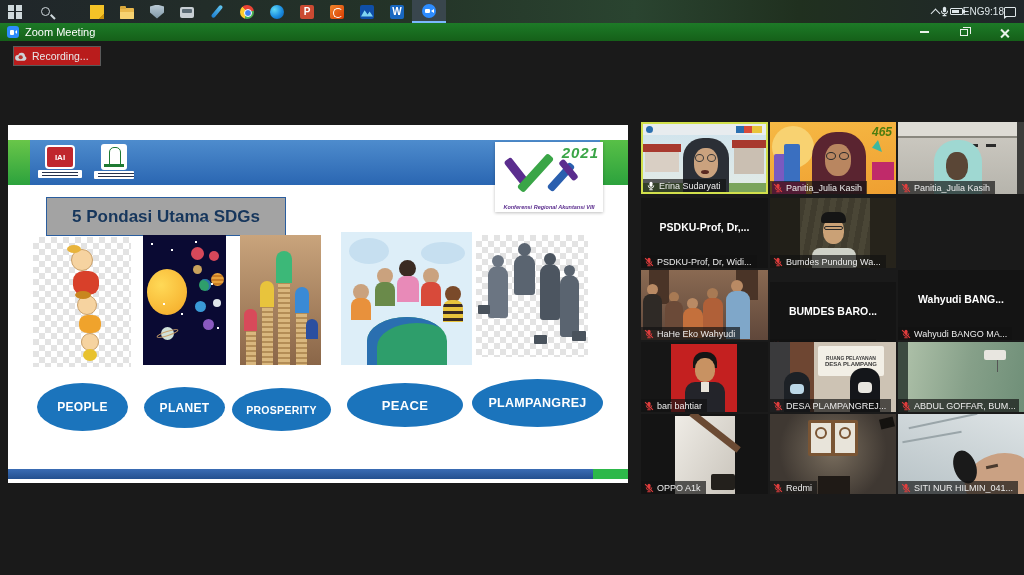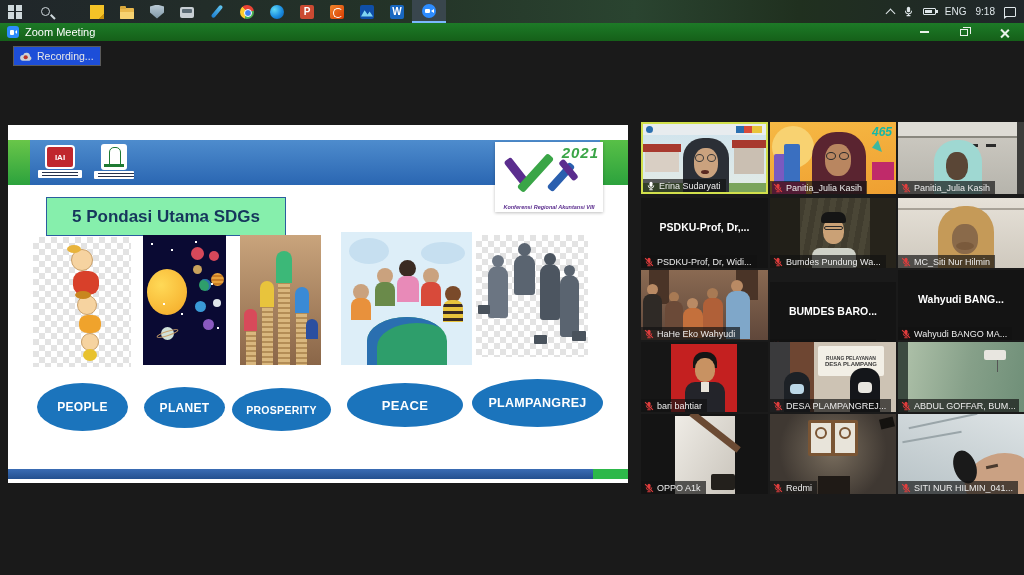--- a/index.html
+++ b/index.html
@@ -33,21 +33,21 @@
   .tk-office .g{background:linear-gradient(135deg,#f1862c,#d83b01);border-radius:2px;}
   .tk-office .g:after{content:'';position:absolute;left:3px;top:3px;width:8px;height:8px;border:1.6px solid #fff;border-right-color:transparent;border-radius:50%;}
   .tk-photos .g{background:#0f4fa8;border-radius:2px;}
   .tk-photos .g:after{content:'';position:absolute;left:1px;bottom:2px;width:12px;height:7px;background:#7fd4f2;clip-path:polygon(0 100%,30% 10%,55% 70%,72% 30%,100% 100%);}
   .tk-word .g{background:#1867c0;border-radius:2px;}
   .letter{position:absolute;inset:0;display:flex;align-items:center;justify-content:center;color:#fff;font-size:10px;font-weight:bold;}
   .tk-zoom{background:#39464d;border-bottom:2px solid #7ab8ff;width:34px;}
   .tk-zoom .g{border-radius:50%;background:#2d8cff;}
   .tk-zoom .g:after{content:'';position:absolute;left:3px;top:5px;width:5px;height:4px;background:#fff;border-radius:1px;}
   .tk-zoom .g:before{content:'';position:absolute;left:8.5px;top:5px;border-top:2px solid transparent;border-bottom:2px solid transparent;border-right:3px solid #fff;}
-  #tray{position:absolute;right:8px;top:0;height:23px;display:flex;align-items:center;gap:9px;color:#dfe7ea;font-size:10px;}
+  #tray{position:absolute;right:8px;top:0;height:23px;display:flex;align-items:center;color:#dfe7ea;font-size:10px;}
   .tr-chev{width:7px;height:7px;border-left:1.6px solid #dfe7ea;border-top:1.6px solid #dfe7ea;transform:rotate(45deg);margin-top:3px;}
   .tr-batt{width:13px;height:7px;border:1px solid #dfe7ea;border-radius:1px;position:relative;}
   .tr-batt:after{content:'';position:absolute;right:-3px;top:1px;width:2px;height:3px;background:#dfe7ea;}
   .tr-batt i{position:absolute;left:1px;top:1px;bottom:1px;width:7px;background:#dfe7ea;}
   .tr-note{width:12px;height:10px;border:1.3px solid #dfe7ea;border-radius:1px;position:relative;}
   .tr-note:after{content:'';position:absolute;left:-1px;bottom:-3px;border-top:3px solid #dfe7ea;border-right:4px solid transparent;}
 
   
   #titlebar{left:0;top:23px;width:1024px;height:18px;background:linear-gradient(180deg,#1d7a27,#156019);
     display:flex;align-items:center;color:#fff;font-size:11px;}
@@ -57,43 +57,43 @@
   #wctrl{position:absolute;right:0;top:23px;height:18px;display:flex;}
   .wbtn{width:40px;height:18px;display:flex;align-items:center;justify-content:center;position:relative;}
   .wb-min i{width:9px;height:1.5px;background:#eaf2ea;}
   .wb-rest i{width:8px;height:7px;border:1.2px solid #eaf2ea;position:relative;}
   .wb-rest i:after{content:'';position:absolute;left:1.5px;top:-3px;width:7px;height:6px;border:1.2px solid #eaf2ea;border-left:none;border-bottom:none;}
   .wb-close i{position:relative;width:9px;height:9px;}
   .wb-close i:before,.wb-close i:after{content:'';position:absolute;left:4px;top:0;width:1.5px;height:11px;background:#eaf2ea;}
   .wb-close i:before{transform:rotate(45deg);}  .wb-close i:after{transform:rotate(-45deg);}
 
   
-  #recpill{left:13px;top:46px;width:88px;height:20px;background:#1d4ed8;border:1px solid #5a5a5a;
-    display:flex;align-items:center;gap:5px;padding-left:5px;color:#e8e8e8;font-size:10.5px;}
+  #recpill{left:13px;top:46px;width:88px;height:20px;background:#b91c1c;border:1px solid #5a5a5a;
+    display:flex;align-items:center;gap:5px;color:#e8e8e8;font-size:10.5px;}
 
   
   #slide{left:8px;top:125px;width:620px;height:358px;background:#fff;}
   #band{position:absolute;left:0;top:15px;width:620px;height:45px;
     background:linear-gradient(180deg,#4e8ccd,#2a66b2);}
   #band-green-l{position:absolute;left:0;top:15px;width:22px;height:45px;background:linear-gradient(180deg,#69c649,#2ca23d);}
   #band-green-r{position:absolute;left:592px;top:15px;width:28px;height:45px;background:linear-gradient(180deg,#58c047,#2ca23d);}
   .bandlogo{position:absolute;display:flex;flex-direction:column;align-items:center;gap:1px;}
   #iai-em{width:30px;height:24px;background:#c0272d;border:2px solid #fff;border-radius:4px;
     color:#fff;font-size:8px;font-weight:bold;display:flex;align-items:center;justify-content:center;}
   .caption-strip{width:44px;height:8px;background:#fff;border-radius:1px;
     background-image:linear-gradient(#26324c 1px,transparent 1px),linear-gradient(#26324c 1px,transparent 1px);
     background-size:36px 3px;background-position:4px 2px,4px 5px;background-repeat:no-repeat;}
   #campus-em{width:26px;height:26px;background:#fff;border-radius:3px;position:relative;}
   #campus-em:after{content:'';position:absolute;left:8px;top:3px;width:10px;height:16px;border:1.6px solid #1f7a33;border-radius:5px 5px 0 0;}
   #campus-em:before{content:'';position:absolute;left:3px;bottom:3px;width:20px;height:3px;background:#1f7a33;}
   #kra{position:absolute;left:487px;top:17px;width:108px;height:70px;background:#fff;box-shadow:0 1px 3px rgba(0,0,0,.25);}
   #kra-year{position:absolute;right:4px;top:2px;color:#3aa547;font-weight:bold;font-style:italic;font-size:15px;letter-spacing:1px;}
   .kra-stroke{position:absolute;border-radius:3px;}
   #kra-cap{position:absolute;left:0;right:0;bottom:2px;text-align:center;color:#5b2d8e;font-weight:bold;font-style:italic;font-size:5.5px;white-space:nowrap;}
-  #slidetitle{position:absolute;left:38px;top:72px;width:240px;height:39px;background:#86efac;border:1px solid #2a5d9e;
+  #slidetitle{position:absolute;left:38px;top:72px;width:240px;height:39px;background:#a3a3a3;border:1px solid #2a5d9e;
     display:flex;align-items:center;justify-content:center;color:#16365c;font-weight:bold;font-size:17px;}
   .checker{background-color:#fff;background-image:linear-gradient(45deg,#e3e3e3 25%,transparent 25%,transparent 75%,#e3e3e3 75%),linear-gradient(45deg,#e3e3e3 25%,transparent 25%,transparent 75%,#e3e3e3 75%);background-size:12px 12px;background-position:0 0,6px 6px;}
   .simg{position:absolute;overflow:hidden;}
   .oval{position:absolute;background:#1b74bc;border-radius:50%;display:flex;align-items:center;justify-content:center;
     color:#fff;font-weight:bold;letter-spacing:.3px;}
   #slidebar{position:absolute;left:0;top:344px;width:620px;height:10px;background:linear-gradient(180deg,#3a6cb4,#24508f);}
   #slidebar-green{position:absolute;left:585px;top:344px;width:35px;height:10px;background:#2db84a;}
 
   
   .tile{position:absolute;background:#0e0e0e;overflow:hidden;}
@@ -339,21 +339,21 @@
       <span class="sh" style="inset:0;background:linear-gradient(170deg,#f6b944,#ef9f31);"></span>
       <span class="sh" style="left:2px;top:4px;width:42px;height:42px;border-radius:50%;background:#f8d271;"></span>
       <span class="sh" style="left:4px;bottom:10px;width:26px;height:30px;background:#7a5ac0;border-radius:2px 2px 0 0;"></span>
       <span class="sh" style="left:14px;bottom:10px;width:16px;height:40px;background:#3a6fc0;border-radius:2px 2px 0 0;"></span>
       <span class="sh" style="left:2px;bottom:0;width:34px;height:12px;background:#d6317e;"></span>
       <span class="sh" style="right:2px;bottom:14px;width:22px;height:18px;background:#c02a6a;"></span>
       <span class="sh" style="left:42px;top:10px;width:54px;height:62px;border-radius:24px 24px 0 0;background:#5a2430;"></span>
       <span class="sh" style="left:55px;top:22px;width:26px;height:32px;border-radius:45%;background:#b98660;"></span>
       <span class="sh" style="left:56px;top:30px;width:10px;height:8px;border-radius:50%;border:1.5px solid #2a2a2a;"></span>
       <span class="sh" style="left:69px;top:30px;width:10px;height:8px;border-radius:50%;border:1.5px solid #2a2a2a;"></span>
-      <span class="sh" style="right:4px;top:3px;color:#14b8a6;font-weight:bold;font-size:12px;font-style:italic;">465</span>
+      <span class="sh" style="right:4px;top:3px;color:#4d7c0f;font-weight:bold;font-size:12px;font-style:italic;">465</span>
       <span class="sh" style="right:14px;top:18px;width:10px;height:12px;background:#3cb8a0;clip-path:polygon(60% 0,100% 100%,0 65%);"></span>
     </div>
     <div class="nameplate">
       <svg class="mic m" viewBox="0 0 12 12">
           <use href="#micg"></use>
           <path d="M1.3 1.3L10.7 10.7" stroke="currentColor" stroke-width="1.3"></path>
         </svg>
       <span>Panitia_Julia Kasih</span>
     </div>
   </div>
@@ -402,36 +402,20 @@
     </div>
     <div class="nameplate">
       <svg class="mic m" viewBox="0 0 12 12">
           <use href="#micg"></use>
           <path d="M1.3 1.3L10.7 10.7" stroke="currentColor" stroke-width="1.3"></path>
         </svg>
       <span>Bumdes Pundung Wa...</span>
     </div>
   </div>
 
-  <div class="tile" style="left:898px;top:198px;width:126px;height:70px;">
-    <div class="scene">
-      <span class="sh" style="inset:0;background:linear-gradient(180deg,#e6e1d8,#cfc9be);"></span>
-      <span class="sh" style="left:0;top:10px;right:0;height:2px;background:#a8a298;"></span>
-      <span class="sh" style="left:40px;top:8px;width:56px;height:62px;border-radius:26px 26px 0 0;background:#c59a58;"></span>
-      <span class="sh" style="left:54px;top:26px;width:26px;height:30px;border-radius:45%;background:#8a6a4a;"></span>
-      <span class="sh" style="left:58px;top:44px;width:18px;height:8px;border-radius:50%;background:#7a5a3c;"></span>
-    </div>
-    <div class="nameplate">
-      <svg class="mic m" viewBox="0 0 12 12">
-          <use href="#micg"></use>
-          <path d="M1.3 1.3L10.7 10.7" stroke="currentColor" stroke-width="1.3"></path>
-        </svg>
-      <span>MC_Siti Nur Hilmin</span>
-    </div>
-  </div>
 
   <div class="tile" style="left:641px;top:270px;width:127px;height:70px;">
     <div class="scene">
       <span class="sh" style="inset:0;background:linear-gradient(180deg,#8a6a52,#5f473a);"></span>
       <span class="sh" style="left:8px;top:0;width:20px;height:34px;background:#4a3427;"></span>
       <span class="sh" style="right:10px;top:0;width:22px;height:30px;background:#4a3427;"></span>
       <span class="sh" style="left:6px;top:14px;width:11px;height:11px;border-radius:50%;background:#b98a64;"></span>
       <span class="sh" style="left:2px;top:24px;width:19px;height:36px;border-radius:8px 8px 0 0;background:#2f2a26;"></span>
       <span class="sh" style="left:28px;top:22px;width:10px;height:10px;border-radius:50%;background:#a87a54;"></span>
       <span class="sh" style="left:24px;top:31px;width:18px;height:30px;border-radius:8px 8px 0 0;background:#6b4a38;"></span>

